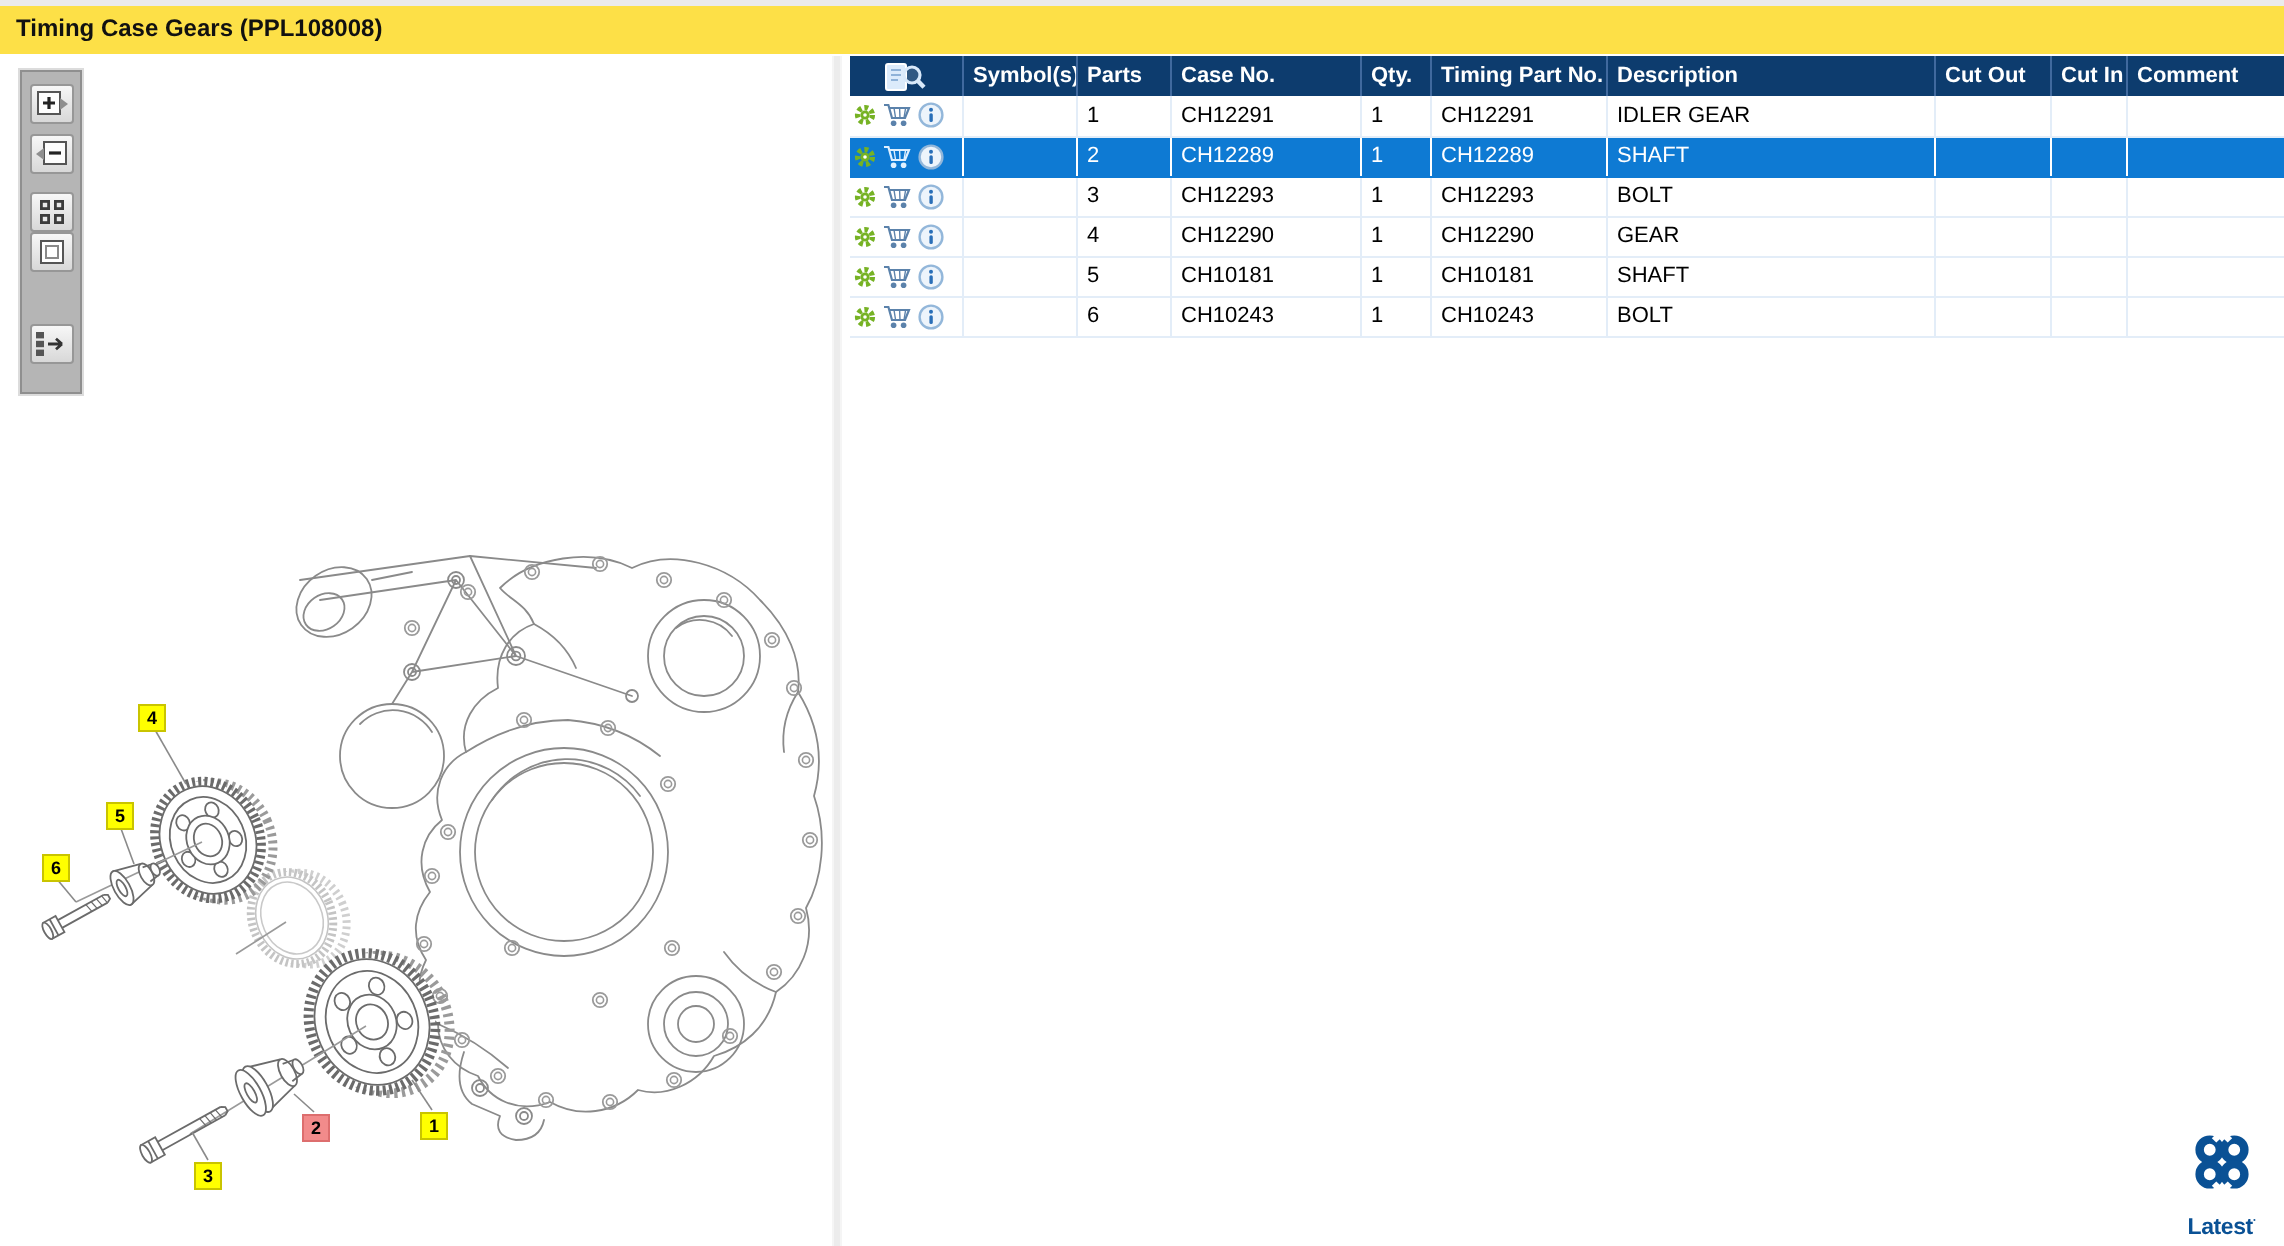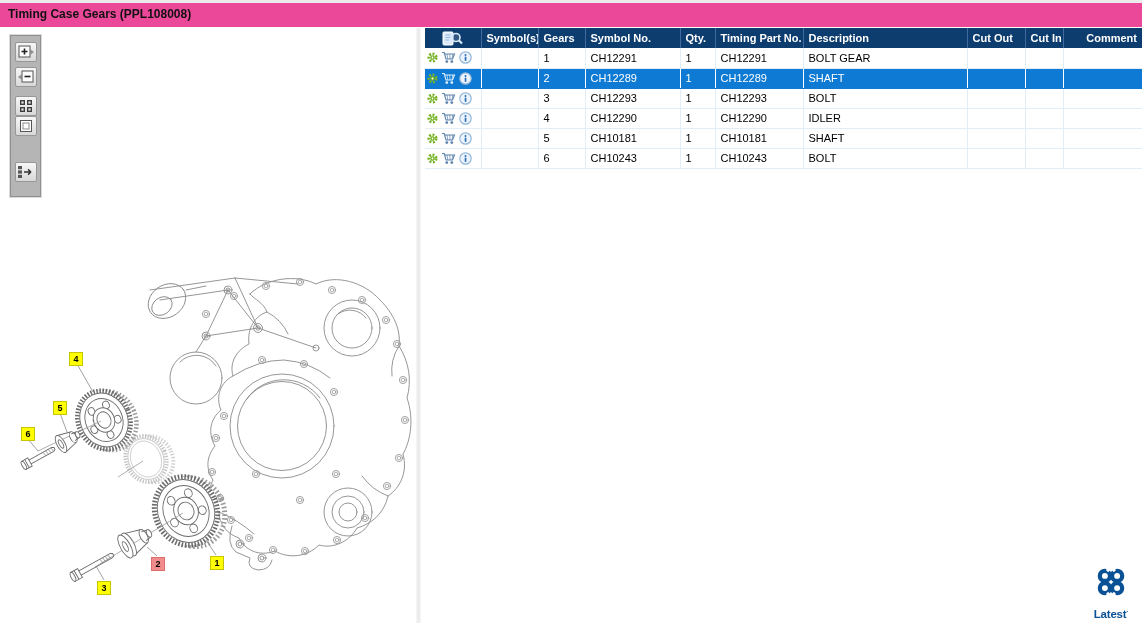--- a/index.html
+++ b/index.html
@@ -4,21 +4,21 @@
 <style>
   html,body{margin:0;padding:0;}
   body{
     width:1142px;height:623px;overflow:hidden;position:relative;
     background:#ffffff;font-family:"Liberation Sans",sans-serif;
     -webkit-font-smoothing:antialiased;
   }
   
   .titlebar{
     position:absolute;left:0;top:0;width:1142px;height:27px;
-    background:#ec4899;border-top:3px solid #ebebeb;box-sizing:border-box;
+    background:#fde047;border-top:3px solid #ebebeb;box-sizing:border-box;
   }
   .titlebar .title{
     font-size:12px;font-weight:bold;color:#111;line-height:23px;padding-left:8px;display:inline-block;
   }
   
   .drawing-panel{position:absolute;left:0;top:28px;width:417px;height:595px;background:#fff;}
   .splitter{position:absolute;left:416px;top:28px;width:5px;height:595px;background:#ececec;border-left:1px solid #f5f5f5;border-right:1px solid #f5f5f5;box-sizing:border-box;}
   
   .dtoolbar{
     position:absolute;left:10px;top:7px;width:31px;height:162px;
@@ -40,21 +40,21 @@
   }
   .callout.highlighted{background:#f28b8b;border-color:#dd6e6e;}
   
   .table-wrap{position:absolute;left:425px;top:28px;width:717px;}
   table.parts{border-collapse:collapse;table-layout:fixed;width:717px;}
   table.parts th{
     height:20px;background:#0d3c6e;color:#fff;font-size:11px;font-weight:bold;
     text-align:left;padding:0 5px;border-right:1px solid #40699e;box-sizing:border-box;
     white-space:nowrap;overflow:hidden;
   }
-  table.parts th:last-child{border-right:none;text-align:right;}
+  table.parts th:last-child{border-right:none;}
   table.parts td{
     height:20px;font-size:11px;color:#000;padding:0 5px;
     border-right:1px solid #e3edf8;border-bottom:1px solid #e3edf8;
     box-sizing:border-box;white-space:nowrap;overflow:hidden;background:#fff;
   }
   table.parts td.iconcell{padding:0 2px;}
   table.parts tr.selected td{
     background:#0e7ad3;color:#fff;
     border-right:1px solid rgba(255,255,255,.28);border-bottom:1px solid #0e7ad3;
   }
@@ -323,22 +323,22 @@
         <th style="text-align:center;">
           <svg width="24" height="15" style="vertical-align:middle">
             <rect x="2" y="1" width="10" height="13" rx="1" fill="#dcebfb" stroke="#ffffff" stroke-width="1"></rect>
             <path d="M4.5 4 H9.5 M4.5 6.5 H9.5 M4.5 9 H8" stroke="#8fb2d8" stroke-width="0.9"></path>
             <circle cx="15" cy="6.5" r="4" fill="rgba(255,255,255,0.15)" stroke="#d9e9fa" stroke-width="1.6"></circle>
             <line x1="17.8" y1="9.3" x2="21" y2="12.6" stroke="#d9e9fa" stroke-width="2.2"></line>
           </svg>
           <span></span>
         </th>
         <th>Symbol(s)</th>
-        <th>Gears</th>
-        <th>Symbol No.</th>
+        <th>Parts</th>
+        <th>Case No.</th>
         <th>Qty.</th>
         <th>Timing Part No.</th>
         <th>Description</th>
         <th>Cut Out</th>
         <th>Cut In</th>
         <th>Comment</th>
       </tr>
     </thead>
     <tbody>
   <tr>
@@ -360,21 +360,21 @@
           <circle cx="6.5" cy="3.9" r="1" fill="#2a6fb8"></circle>
           <rect x="5.7" y="5.6" width="1.7" height="4.4" rx="0.8" fill="#2a6fb8"></rect>
         </svg>
       </span>
     </td>
     <td></td>
     <td>1</td>
     <td>CH12291</td>
     <td>1</td>
     <td>CH12291</td>
-    <td>BOLT GEAR</td>
+    <td>IDLER GEAR</td>
     <td></td>
     <td></td>
     <td></td>
   </tr>
 
   <tr class="selected">
     <td class="iconcell">
       <span class="rowicons">
         <svg width="11" height="11">
           <circle cx="5.5" cy="5.5" r="3.7" fill="none" stroke="#76b224" stroke-width="2.7" stroke-dasharray="1.9 1.5"></circle>
@@ -456,21 +456,21 @@
           <circle cx="6.5" cy="3.9" r="1" fill="#2a6fb8"></circle>
           <rect x="5.7" y="5.6" width="1.7" height="4.4" rx="0.8" fill="#2a6fb8"></rect>
         </svg>
       </span>
     </td>
     <td></td>
     <td>4</td>
     <td>CH12290</td>
     <td>1</td>
     <td>CH12290</td>
-    <td>IDLER</td>
+    <td>GEAR</td>
     <td></td>
     <td></td>
     <td></td>
   </tr>
 
   <tr>
     <td class="iconcell">
       <span class="rowicons">
         <svg width="11" height="11">
           <circle cx="5.5" cy="5.5" r="3.7" fill="none" stroke="#76b224" stroke-width="2.7" stroke-dasharray="1.9 1.5"></circle>

